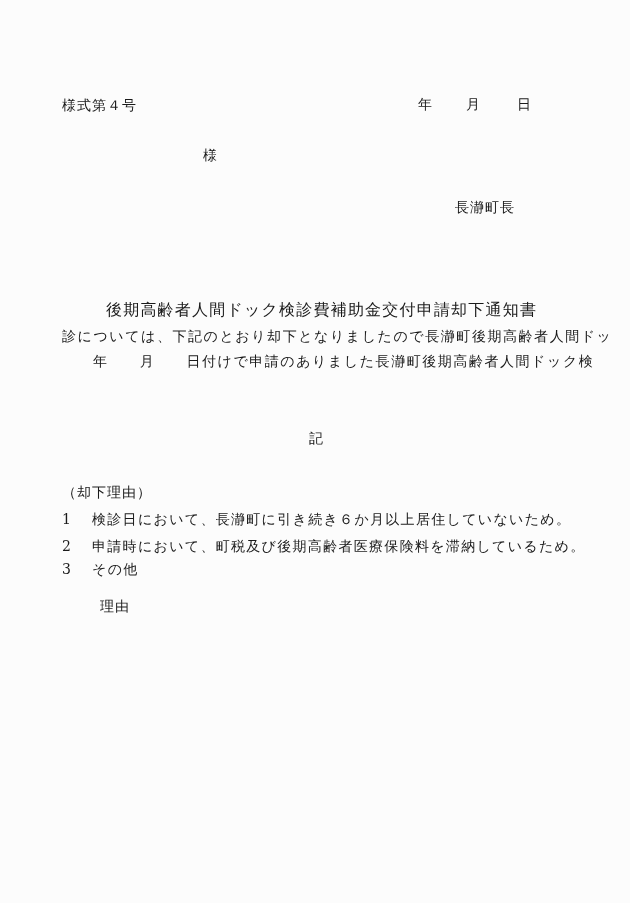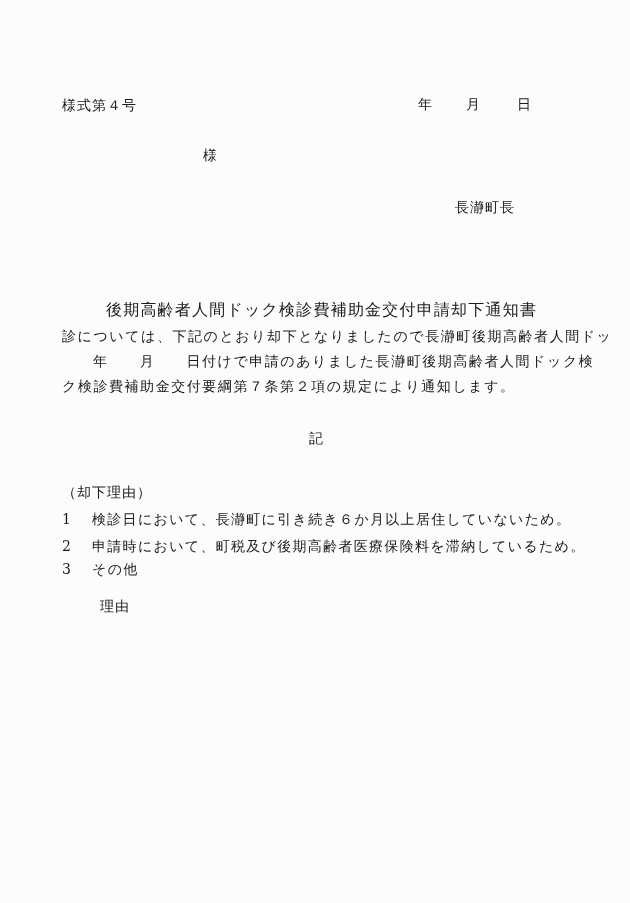--- a/index.html
+++ b/index.html
@@ -65,21 +65,20 @@
 
 <div id="addressee" class="abs">様</div>
 
 <div id="sender" class="abs">長瀞町長</div>
 
 <div id="doc-title" class="abs">後期高齢者人間ドック検診費補助金交付申請却下通知書</div>
 
 <div id="body-text">
   <span class="ln">診については、下記のとおり却下となりましたので長瀞町後期高齢者人間ドッ</span>
   <span class="ln">　　年　　月　　日付けで申請のありました長瀞町後期高齢者人間ドック検</span>
-  <span class="ln">ク検診費補助金交付要綱第７条第２項の規定により通知します。</span>
 </div>
 
 <div id="kiki" class="abs">記</div>
 
 <div id="reason-heading" class="abs">（却下理由）</div>
 
 <div id="reason-1" class="reason-item">
   <span class="num">1</span><span class="txt">検診日において、長瀞町に引き続き６か月以上居住していないため。</span>
 </div>
 

